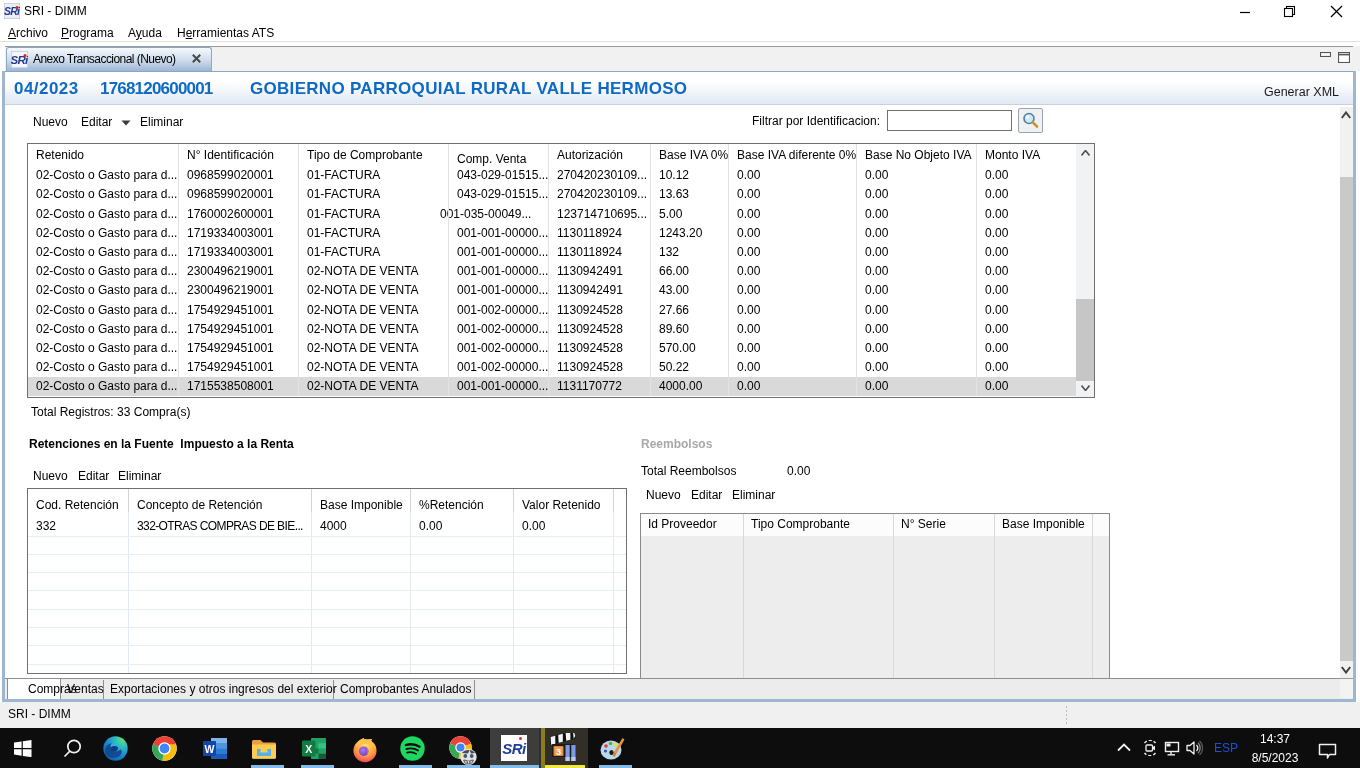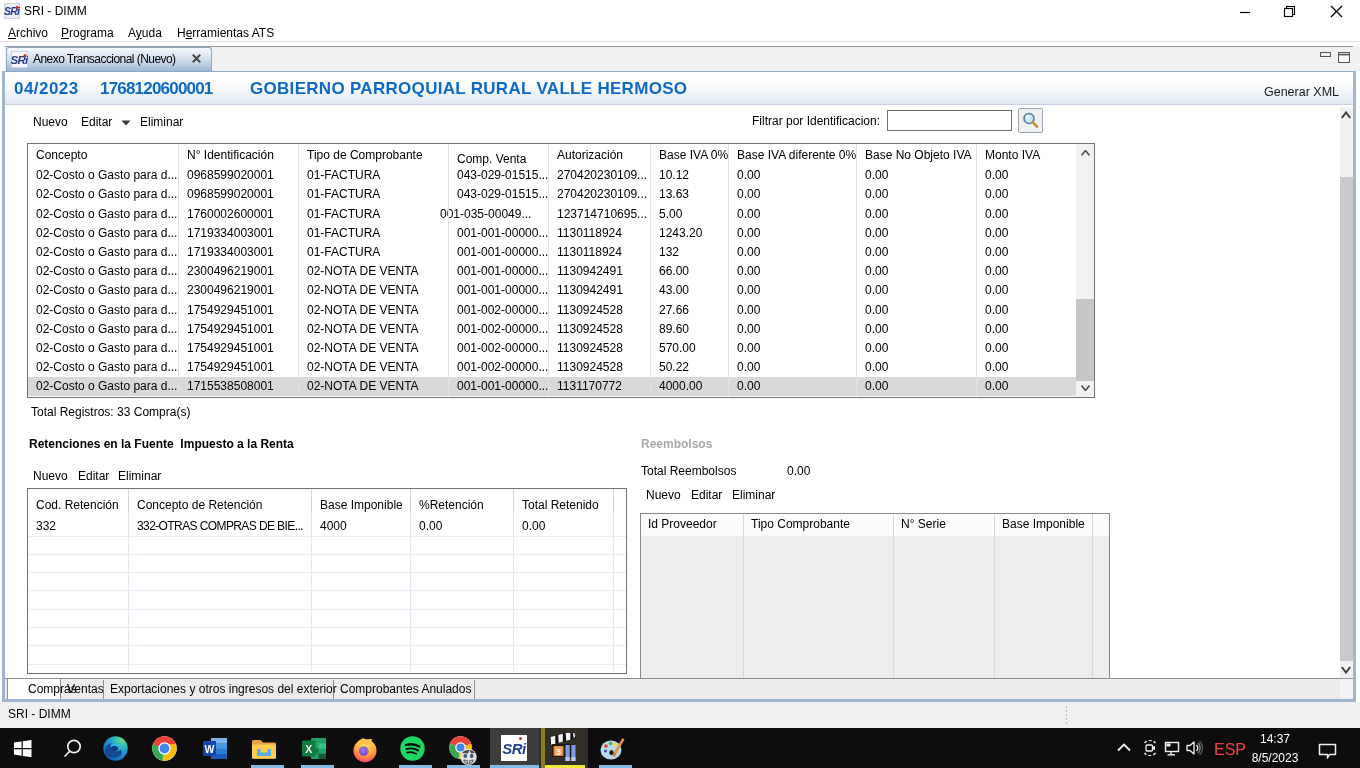--- a/index.html
+++ b/index.html
@@ -84,21 +84,21 @@
 <div style="position:absolute;left:27px;top:143px;width:1068px;height:255px;background:#fff;border:1px solid #707070"></div>
 <div style="position:absolute;left:178px;top:144px;width:1px;height:252px;background:#e3e3e3;z-index:1"></div>
 <div style="position:absolute;left:298px;top:144px;width:1px;height:252px;background:#e3e3e3;z-index:1"></div>
 <div style="position:absolute;left:448px;top:144px;width:1px;height:252px;background:#e3e3e3;z-index:1"></div>
 <div style="position:absolute;left:548px;top:144px;width:1px;height:252px;background:#e3e3e3;z-index:1"></div>
 <div style="position:absolute;left:650px;top:144px;width:1px;height:252px;background:#e3e3e3;z-index:1"></div>
 <div style="position:absolute;left:728px;top:144px;width:1px;height:252px;background:#e3e3e3;z-index:1"></div>
 <div style="position:absolute;left:856px;top:144px;width:1px;height:252px;background:#e3e3e3;z-index:1"></div>
 <div style="position:absolute;left:976px;top:144px;width:1px;height:252px;background:#e3e3e3;z-index:1"></div>
 
-<div class="t" style="left:36px;top:149px">Concepto</div>
+<div class="t" style="left:36px;top:149px">Retenido</div>
 <div class="t" style="left:187px;top:149px">N° Identificación</div>
 <div class="t" style="left:307px;top:149px">Tipo de Comprobante</div>
 <div class="t" style="left:457px;top:153px">Comp. Venta</div>
 <div class="t" style="left:557px;top:149px">Autorización</div>
 <div class="t" style="left:659px;top:149px">Base IVA 0%</div>
 <div class="t" style="left:737px;top:149px">Base IVA diferente 0%</div>
 <div class="t" style="left:865px;top:149px">Base No Objeto IVA</div>
 <div class="t" style="left:985px;top:149px">Monto IVA</div>
 
 <div style="position:absolute;left:28px;top:377px;width:1048px;height:19px;background:#d9d9d9"></div>
@@ -244,21 +244,21 @@
 <div style="position:absolute;left:28px;top:572.1px;width:598px;height:1px;background:#e7edf5"></div>
 <div style="position:absolute;left:28px;top:590.4px;width:598px;height:1px;background:#e7edf5"></div>
 <div style="position:absolute;left:28px;top:608.7px;width:598px;height:1px;background:#e7edf5"></div>
 <div style="position:absolute;left:28px;top:627.0px;width:598px;height:1px;background:#e7edf5"></div>
 <div style="position:absolute;left:28px;top:645.3px;width:598px;height:1px;background:#e7edf5"></div>
 <div style="position:absolute;left:28px;top:663.6px;width:598px;height:1px;background:#e7edf5"></div>
 <div class="t" style="left:36px;top:499px">Cod. Retención</div>
 <div class="t" style="left:137px;top:499px">Concepto de Retención</div>
 <div class="t" style="left:320px;top:499px">Base Imponible</div>
 <div class="t" style="left:419px;top:499px">%Retención</div>
-<div class="t" style="left:522px;top:499px">Total Retenido</div>
+<div class="t" style="left:522px;top:499px">Valor Retenido</div>
 <div class="t" style="left:36px;top:520px">332</div>
 <div class="t" style="left:137px;top:520px;letter-spacing:-0.6px">332-OTRAS COMPRAS DE BIE...</div>
 <div class="t" style="left:320px;top:520px">4000</div>
 <div class="t" style="left:419px;top:520px">0.00</div>
 <div class="t" style="left:522px;top:520px">0.00</div>
 
 <div class="t" style="left:641px;top:438px;font-weight:bold;color:#a9a9a9">Reembolsos</div>
 <div class="t" style="left:641px;top:465px">Total Reembolsos</div>
 <div class="t" style="left:787px;top:465px">0.00</div>
 <div class="t" style="left:646px;top:489px">Nuevo</div>
@@ -471,18 +471,18 @@
   <line x1="8" y1="10.5" x2="8" y2="13.5" stroke-width="1.4"></line>
   <line x1="4.5" y1="13.8" x2="12" y2="13.8" stroke-width="1.4"></line>
   <rect x="3.5" y="2.5" width="4" height="3" fill="#f0f0f0" stroke="none"></rect>
 </svg>
 <svg style="position:absolute;left:1186px;top:740px" width="18" height="16" viewBox="0 0 18 16">
   <path d="M1 5.5 L4 5.5 L8 2 L8 14 L4 10.5 L1 10.5 Z" fill="none" stroke="#f0f0f0" stroke-width="1.3" stroke-linejoin="round"></path>
   <path d="M10.5 5 A 4.5 4.5 0 0 1 10.5 11" fill="none" stroke="#f0f0f0" stroke-width="1.3"></path>
   <path d="M12 2.8 A 7.3 7.3 0 0 1 12 13.2" fill="none" stroke="#888" stroke-width="1.3"></path>
   <path d="M13.5 1 A 9.5 9.5 0 0 1 13.5 15" fill="none" stroke="#555" stroke-width="1.3"></path>
 </svg>
-<div style="position:absolute;left:1214px;top:741px;font-size:16px;color:#ef4444;transform:translateZ(0)">ESP</div>
+<div style="position:absolute;left:1214px;top:741px;font-size:12px;color:#1d4ed8;transform:translateZ(0)">ESP</div>
 <div style="position:absolute;left:1240px;top:732px;width:70px;text-align:center;font-size:12px;color:#fff;transform:translateZ(0)">14:37</div>
 <div style="position:absolute;left:1240px;top:751px;width:70px;text-align:center;font-size:12px;color:#fff;transform:translateZ(0)">8/5/2023</div>
 <svg style="position:absolute;left:1318px;top:743px" width="19" height="17" viewBox="0 0 19 17">
   <path d="M1.5 1.5 L17.5 1.5 L17.5 11.5 L11.5 11.5 L9.5 15 L9.5 11.5 L1.5 11.5 Z" fill="none" stroke="#f0f0f0" stroke-width="1.5" stroke-linejoin="round"></path>
 </svg>
 
 </body></html>

